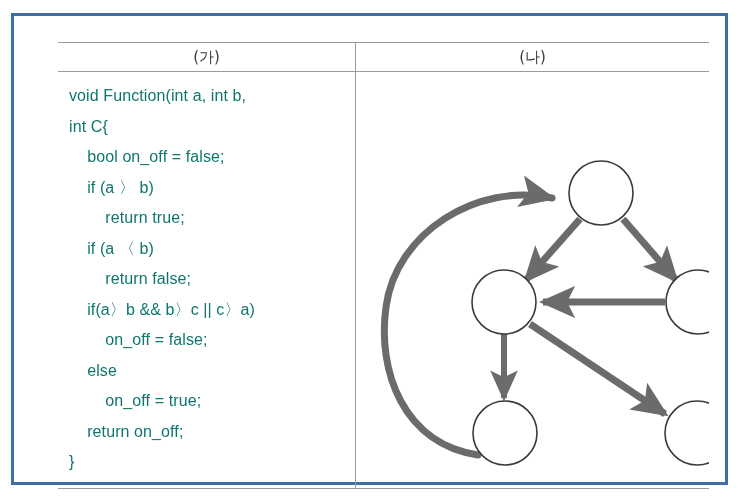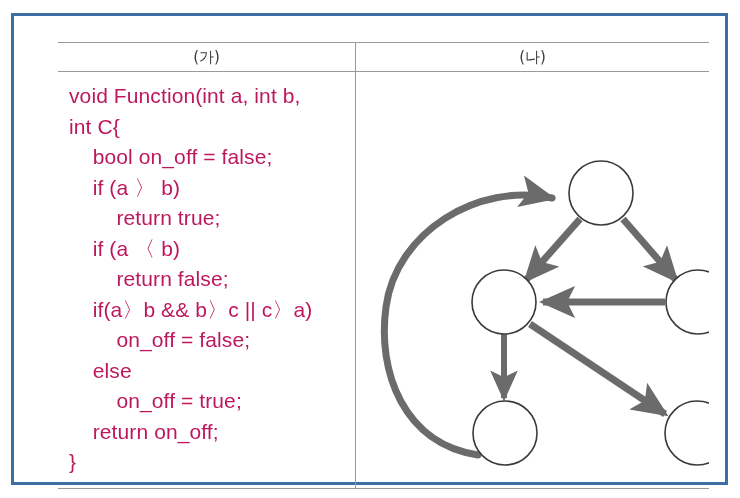--- a/index.html
+++ b/index.html
@@ -83,23 +83,23 @@
     left: 0;
     top: 29px;
     width: 297px;
     height: 418px;
     box-sizing: border-box;
     padding: 9px 0 0 11px;
   }
   #code-block {
     margin: 0;
     font-family: "Liberation Sans", "DejaVu Sans", sans-serif;
-    font-size: 21px;
+    font-size: 16px;
     line-height: 30.5px;
-    color: #be185d;
+    color: #0f766e;
     white-space: pre;
     letter-spacing: 0.1px;
   }
 
   
   #graph-cell {
     position: absolute;
     left: 298px;
     top: 29px;
     width: 353px;

